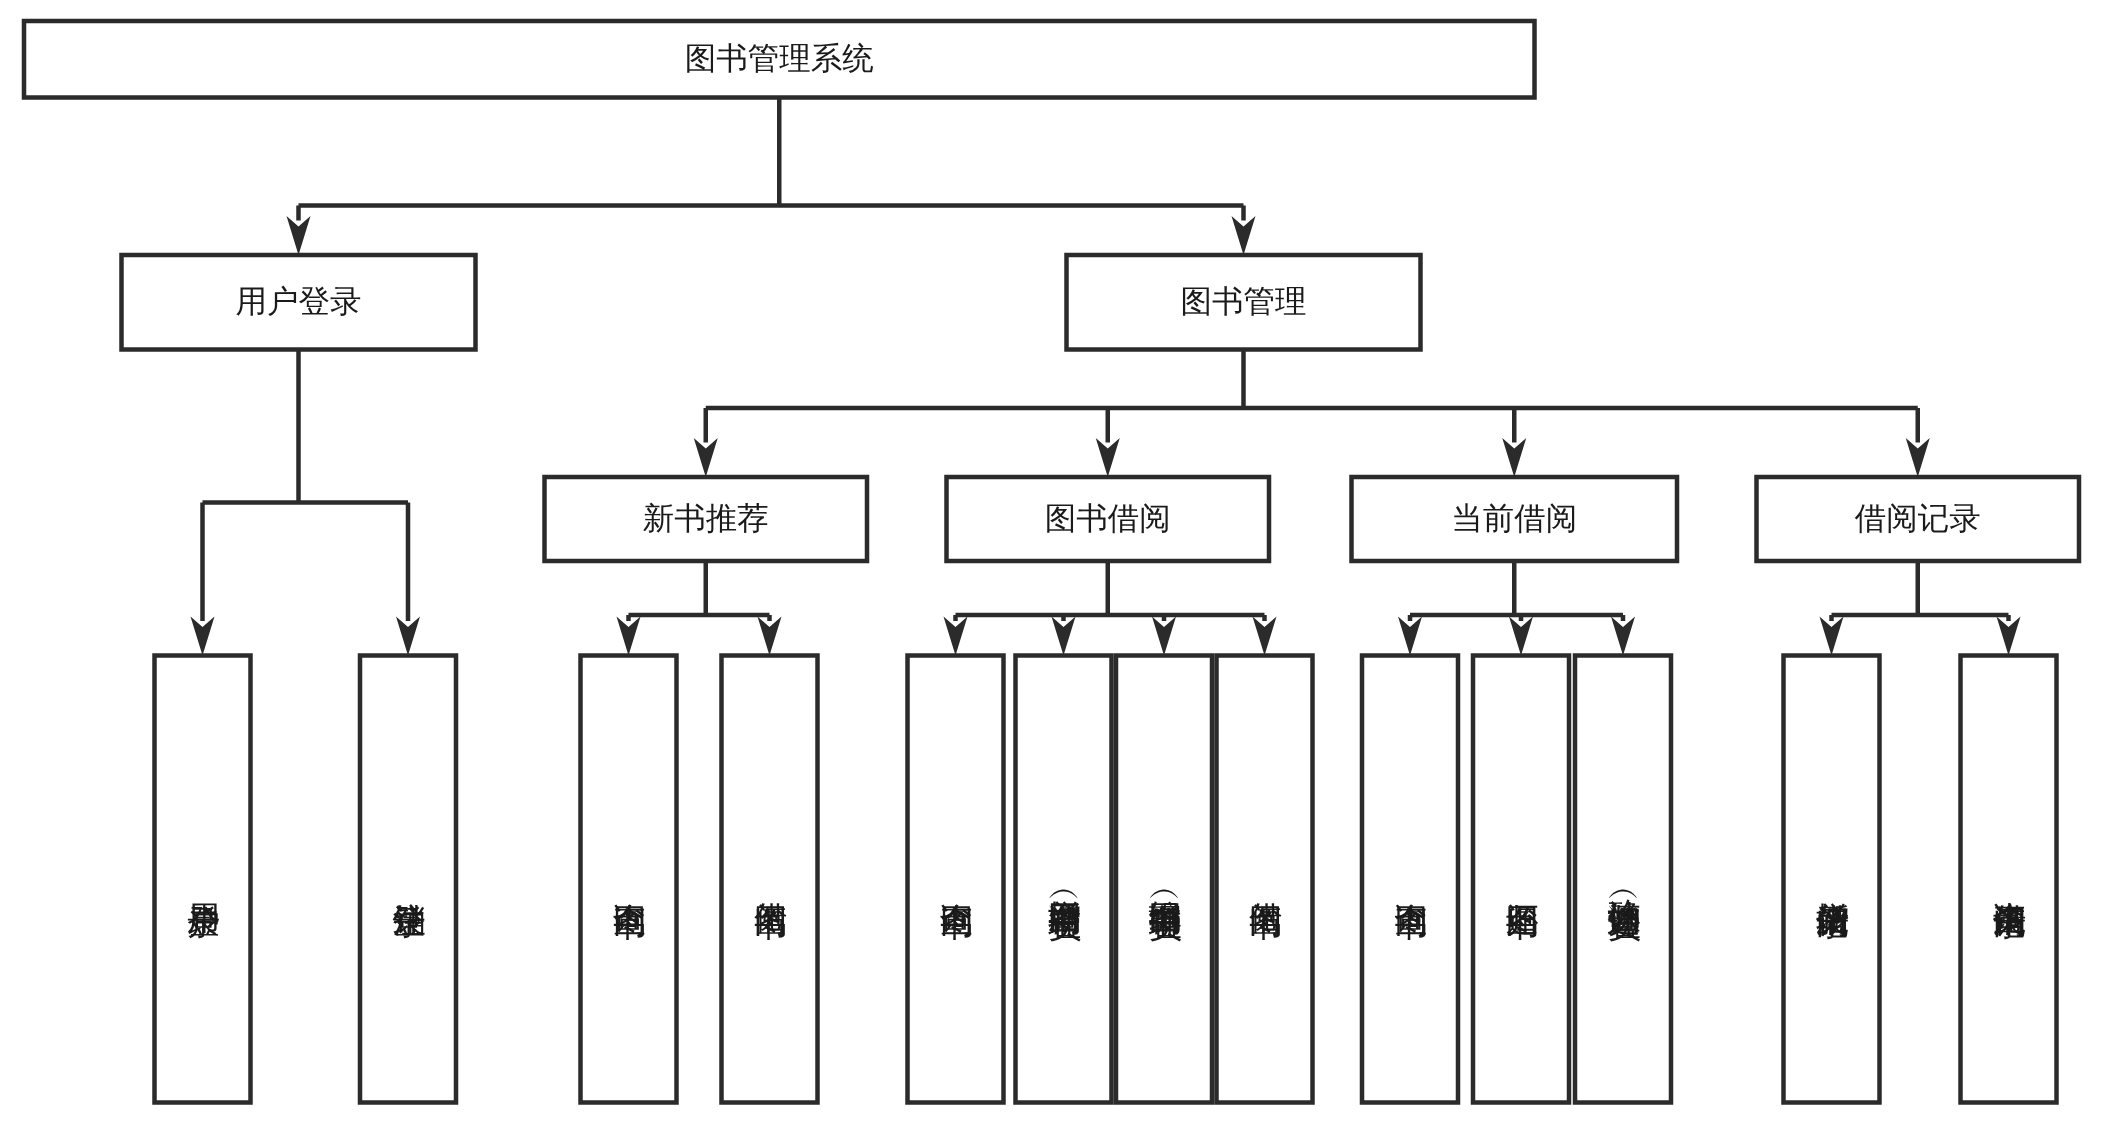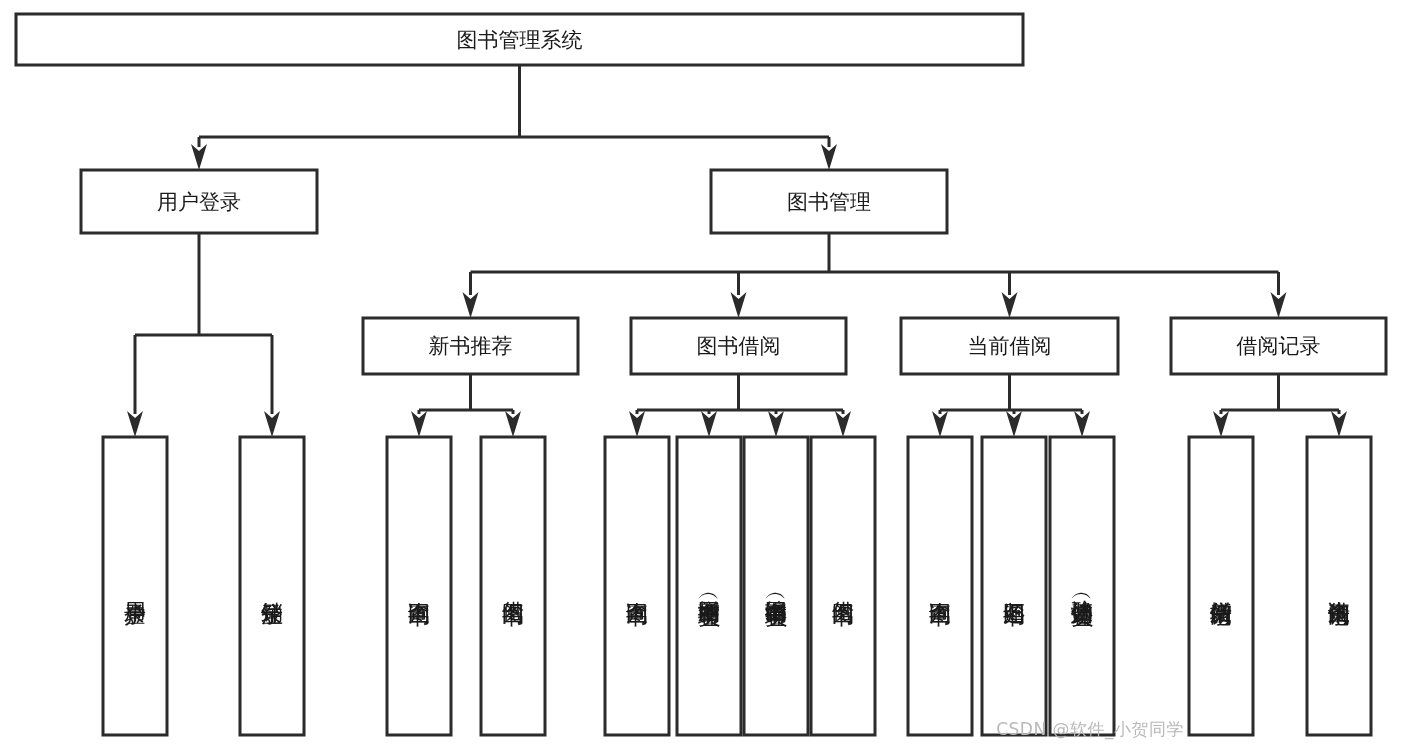--- a/index.html
+++ b/index.html
@@ -181,14 +181,13 @@
       <div class="vlabel" style="left: 679px; top: 437px; width: 60px; height: 298px; display: flex; align-items: center; justify-content: center;">新增图书（管理员）</div>
       <div class="vlabel" style="left: 746px; top: 437px; width: 60px; height: 298px; display: flex; align-items: center; justify-content: center;">编辑图书（管理员）</div>
       <div class="vlabel" style="left: 813px; top: 437px; width: 60px; height: 298px; display: flex; align-items: center; justify-content: center;">借阅图书</div>
       <div class="vlabel" style="left: 910px; top: 437px; width: 60px; height: 298px; display: flex; align-items: center; justify-content: center;">查询图书</div>
       <div class="vlabel" style="left: 984px; top: 437px; width: 60px; height: 298px; display: flex; align-items: center; justify-content: center;">归还图书</div>
       <div class="vlabel" style="left: 1052px; top: 437px; width: 60px; height: 298px; display: flex; align-items: center; justify-content: center;">确认归还（管理员）</div>
       <div class="vlabel" style="left: 1191px; top: 437px; width: 60px; height: 298px; display: flex; align-items: center; justify-content: center;">新增借阅记录</div>
       <div class="vlabel" style="left: 1309px; top: 437px; width: 60px; height: 298px; display: flex; align-items: center; justify-content: center;">查询借阅记录</div>
     </div>
 
-  <div class="watermark">CSDN @软件_小贺同学</div>
 </div>
 
 </body></html>

